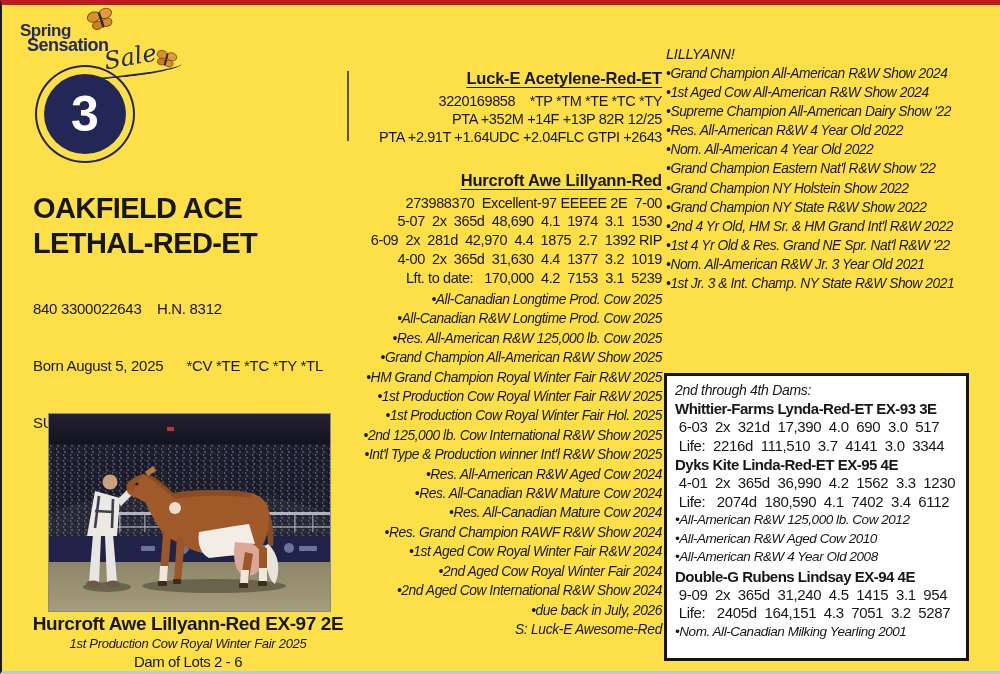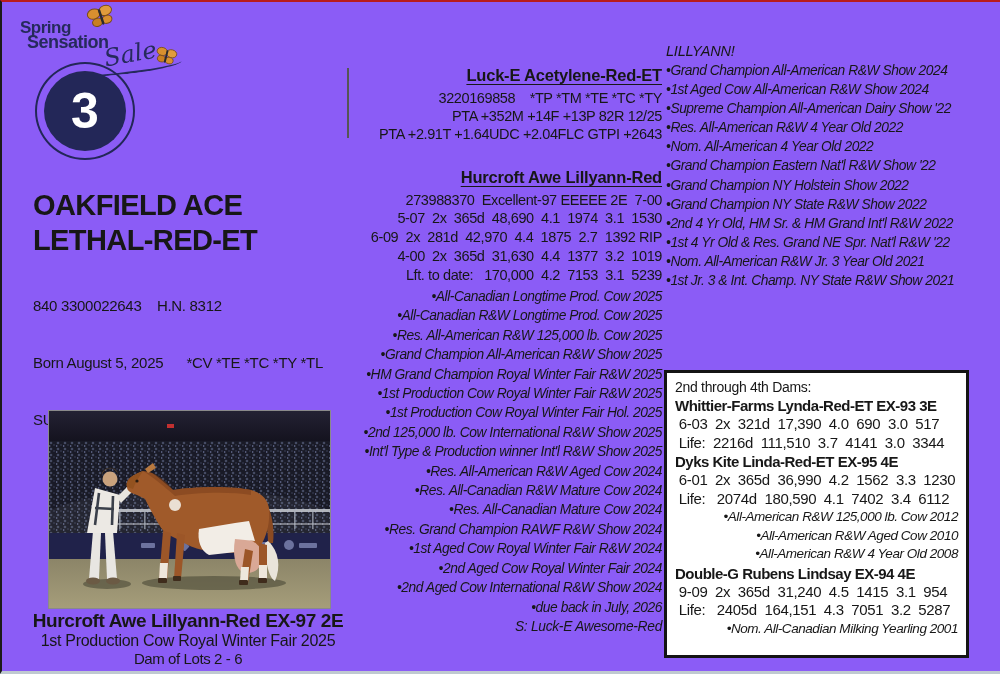--- a/index.html
+++ b/index.html
@@ -1,17 +1,17 @@
 <!DOCTYPE html>
 <html><head>
 <meta charset="utf-8">
 <style>
   html,body{margin:0;padding:0;background:#ffffff;}
   body{width:1000px;height:674px;position:relative;font-family:"Liberation Sans",sans-serif;color:#171717;overflow:hidden;}
-  .page{position:absolute;inset:0;background:#8b5cf6;border-top:2px solid #b91c1c;border-left:2px solid #1b1b1b;border-bottom:3px solid #bfc9d0;box-sizing:border-box;}
+  .page{position:absolute;inset:0;background:#fde047;border-top:5px solid #b91c1c;border-left:2px solid #1b1b1b;border-bottom:3px solid #bfc9d0;box-sizing:border-box;}
 
   
   .logo{position:absolute;left:10px;top:4px;width:200px;height:72px;}
   .logo .w1{position:absolute;left:8px;top:12px;font-size:17px;font-weight:bold;color:#262a5c;letter-spacing:-0.5px;}
   .logo .w2{position:absolute;left:15px;top:26px;font-size:18px;font-weight:bold;color:#262a5c;letter-spacing:-0.5px;}
   .logo .script{position:absolute;left:92px;top:34px;font-family:"DejaVu Serif",serif;font-style:italic;font-size:24px;color:#262a5c;transform:rotate(-10deg);}
   .flourish{position:absolute;left:60px;top:56px;width:110px;height:10px;border-bottom:2px solid #262a5c;border-radius:0 0 60% 40%;transform:rotate(-6deg);}
   .bfly{position:absolute;}
   .lot-badge{position:absolute;left:33px;top:60px;width:96px;height:94px;border:2px solid #232758;border-radius:50%;display:flex;align-items:center;justify-content:center;}
   .lot-badge .inner{width:82px;height:80px;background:#232758;border-radius:50%;display:flex;align-items:center;justify-content:center;}
@@ -34,30 +34,30 @@
   .ach-list{margin-top:2px;}
   .sire-note{font-style:italic;font-size:13.8px;line-height:19.4px;letter-spacing:-0.3px;}
 
   
   .col-right{position:absolute;left:664px;top:40px;width:330px;}
   .lilly-header{font-style:italic;font-size:14.5px;line-height:18px;letter-spacing:-0.2px;margin-bottom:1px;}
   .right-li{font-style:italic;font-size:13.8px;line-height:19.1px;letter-spacing:-0.45px;white-space:nowrap;}
 
   
   .dams-box{position:absolute;left:662px;top:368px;width:305px;height:288px;border:3px solid #141414;box-sizing:border-box;padding:5px 8px;background:#fff;}
-  .dams-title{font-size:14px;line-height:18px;letter-spacing:-0.3px;}
+  .dams-title{font-style:italic;font-size:14px;line-height:18px;letter-spacing:-0.3px;}
   .dam-name{font-size:15px;font-weight:bold;line-height:19px;letter-spacing:-0.5px;white-space:nowrap;}
   .dam-rec{font-size:15px;line-height:18.5px;letter-spacing:-0.35px;white-space:pre;}
-  .dam-ach{font-style:italic;font-size:13.5px;line-height:18.5px;letter-spacing:-0.45px;white-space:nowrap;text-align:right;}
+  .dam-ach{font-style:italic;font-size:13.5px;line-height:18.5px;letter-spacing:-0.45px;white-space:nowrap;}
 
   
   .photo{position:absolute;left:46px;top:408px;width:281px;height:197px;border:1px solid #8a8a8a;box-sizing:content-box;overflow:hidden;background:#0e0d16;}
   .caption{position:absolute;left:14px;top:608px;width:344px;text-align:center;}
   .cap-b{font-size:19px;font-weight:bold;letter-spacing:-0.4px;line-height:21px;}
-  .cap-i{font-size:16px;line-height:19px;letter-spacing:-0.3px;}
+  .cap-i{font-style:italic;font-size:13px;line-height:19px;letter-spacing:-0.3px;}
   .cap-3{font-size:15px;line-height:18px;letter-spacing:-0.4px;}
 </style>
 </head>
 <body>
 
 <div class="page">
 
   <div class="logo">
     <span class="w1">Spring</span>
     <span class="w2">Sensation</span>
@@ -162,21 +162,21 @@
       <div class="dam-name">Whittier-Farms Lynda-Red-ET EX-93 3E</div>
       <div>
           <div class="dam-rec"> 6-03  2x  321d  17,390  4.0  690  3.0  517</div>
           <div class="dam-rec"> Life:  2216d  111,510  3.7  4141  3.0  3344</div>
         </div>
       <div></div>
     </div>
     <div>
       <div class="dam-name">Dyks Kite Linda-Red-ET EX-95 4E</div>
       <div>
-          <div class="dam-rec"> 6-01  2x  365d  36,990  4.2  1562  3.3  1230</div>
+          <div class="dam-rec"> 4-01  2x  365d  36,990  4.2  1562  3.3  1230</div>
           <div class="dam-rec"> Life:   2074d  180,590  4.1  7402  3.4  6112</div>
         </div>
       <div>
           <div class="dam-ach">•All-American R&amp;W 125,000 lb. Cow 2012</div>
           <div class="dam-ach">•All-American R&amp;W Aged Cow 2010</div>
           <div class="dam-ach">•All-American R&amp;W 4 Year Old 2008</div>
         </div>
     </div>
     <div>
       <div class="dam-name">Double-G Rubens Lindsay EX-94 4E</div>

